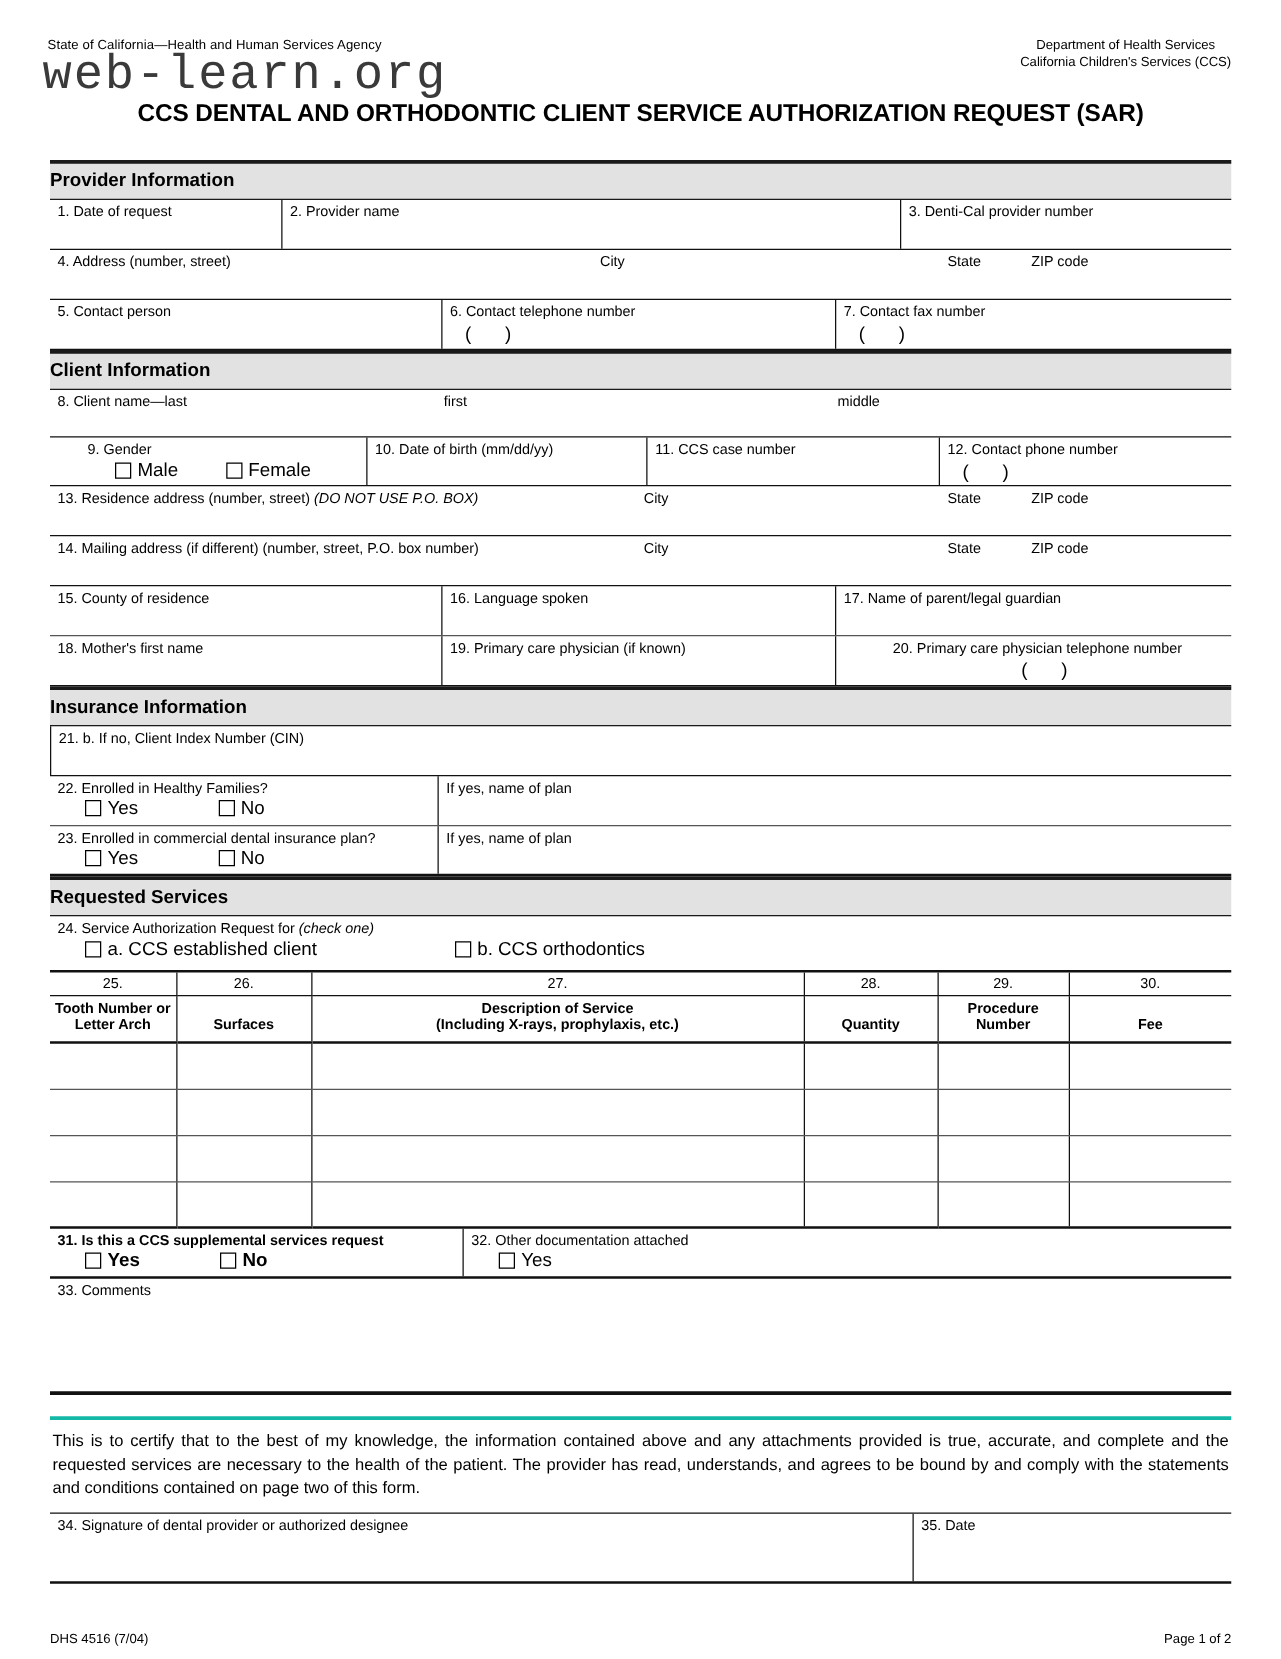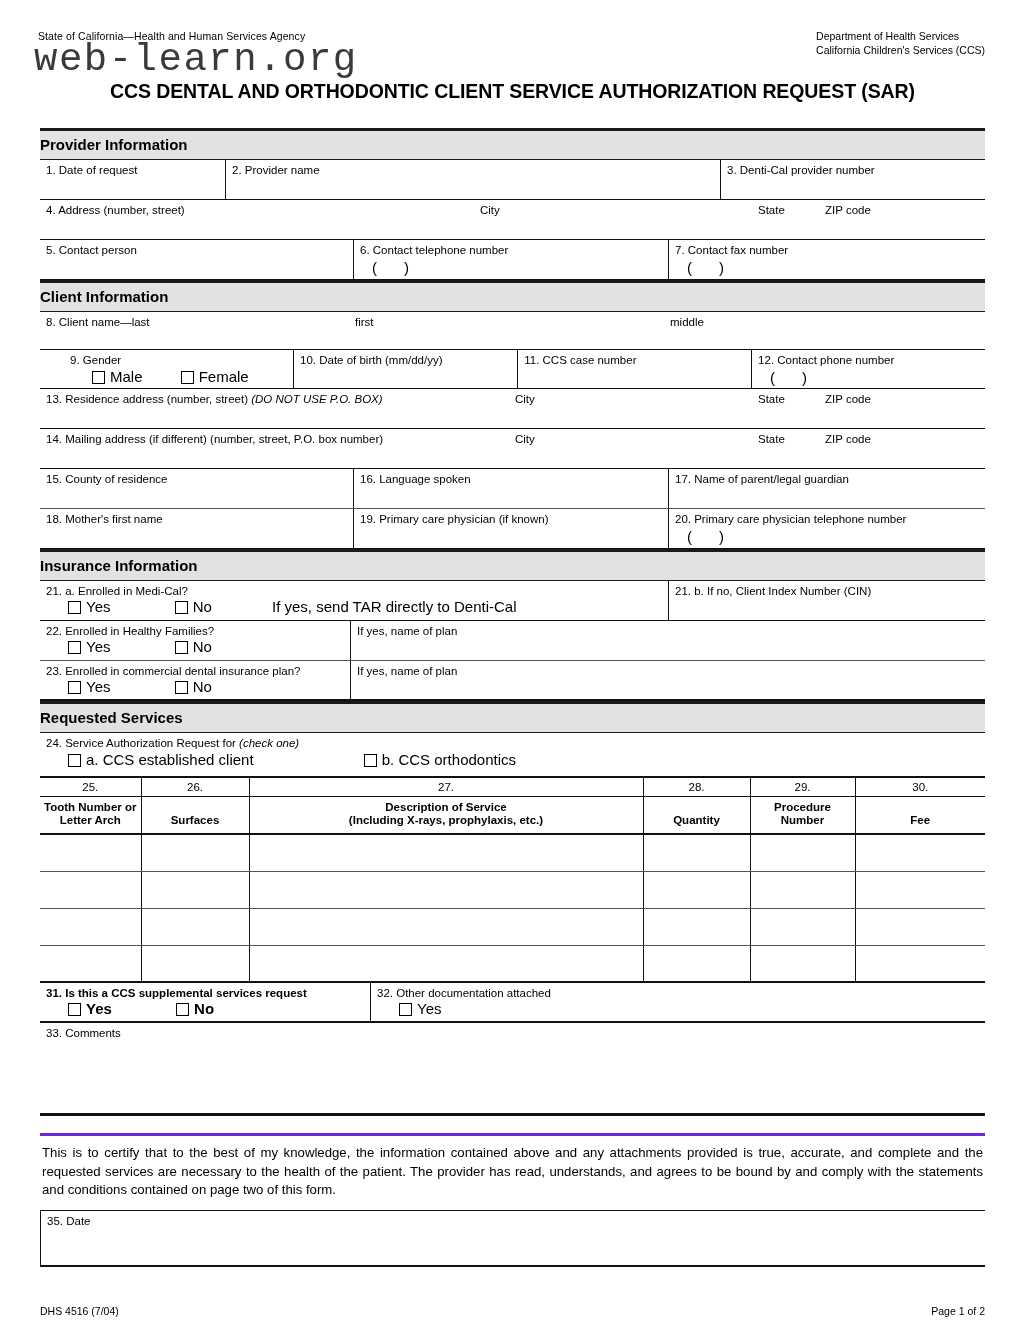--- a/index.html
+++ b/index.html
@@ -9,21 +9,21 @@
     font-family: "Liberation Sans", sans-serif;
     color: #000;
     position: relative;
     overflow: hidden;
   }
   .page { position: relative; width: 1025px; height: 1327px; padding: 0; }
 
   
   .hdr { position: relative; padding: 30px 40px 0 38px; height: 72px; }
   .hdr-left { position: absolute; left: 38px; top: 30px; font-size: 10.5px; color: #000; letter-spacing: .1px; }
-  .hdr-right { position: absolute; right: 40px; top: 29px; text-align: left; font-size: 10.5px; line-height: 14px; }
+  .hdr-right { position: absolute; right: 40px; top: 29px; text-align: center; font-size: 10.5px; line-height: 14px; }
   .watermark {
     position: absolute; left: 34px; top: 38px;
     font-family: "Liberation Mono", "DejaVu Sans Mono", monospace;
     font-size: 39px; color: #3a3a3a; letter-spacing: 1.5px;
     white-space: nowrap; font-weight: 400;
   }
   .form-title {
     text-align: center; font-size: 19.5px; font-weight: bold;
     margin: 8px 0 0 0; letter-spacing: -.1px;
   }
@@ -198,41 +198,29 @@
       </div>
     </div>
 
     <div class="row" style="height:40px;">
       <div class="cell" style="width:313px;">
         <span>18.   Mother's first name</span>
       </div>
       <div class="cell bl" style="width:315px;">
         <span>19.   Primary care physician (if known)</span>
       </div>
-      <div class="cell bl" style="width:317px;">
+      <div class="cell bl" style="width:317px;text-align:center;">
         <span>20.   Primary care physician telephone number</span>
         <span class="paren">(<span class="gap"></span>)</span>
       </div>
     </div>
 
     <div class="secbar">Insurance Information</div>
 
     <div class="row" style="height:40px;">
-      <div class="cell" style="width:628px;">
-        <span>21. a.   Enrolled in Medi-Cal?</span>
-        <div class="optline" style="padding-top:1px;">
-          <span class="opt wide">
-            <span class="cb"></span><span>Yes</span>
-          </span>
-          <span class="opt">
-            <span class="cb"></span><span>No</span>
-          </span>
-          <span style="margin-left:22px;">If yes, send TAR directly to Denti-Cal</span>
-        </div>
-      </div>
       <div class="cell bl" style="width:317px;">
         <span>21. b.   If no, Client Index Number (CIN)</span>
       </div>
     </div>
 
     <div class="row thin" style="height:40px;">
       <div class="cell" style="width:310px;">
         <span>22.   Enrolled in Healthy Families?</span>
         <div class="optline" style="padding-top:1px;">
           <span class="opt wide">
@@ -368,25 +356,28 @@
       </div>
     </div>
 
     <div class="row thick" style="border-bottom-width:3px;">
       <div class="cell comments-blank" style="width:945px;">
         <span>33.   Comments</span>
       </div>
     </div>
 
     <div style="height:17px;"></div>
-    <div style="border-top:3px solid #6d28d9;">
+    <div style="border-top:3px solid #14b8a6;">
       <div class="certify">This is to certify that to the best of my knowledge, the information contained above and any attachments provided is true, accurate, and complete and the requested services are necessary to the health of the patient.  The provider has read, understands, and agrees to be bound by and comply with the statements and conditions contained on page two of this form.</div>
     </div>
 
     <div class="row thick" style="border-top:1.6px solid #111;">
+      <div class="cell sig-blank" style="width:690px;">
+        <span>34.   Signature of dental provider or authorized designee</span>
+      </div>
       <div class="cell bl sig-blank" style="width:255px;">
         <span>35.   Date</span>
       </div>
     </div>
   </div>
 
   <div class="footer">
     <span class="l">DHS 4516 (7/04)</span>
     <span class="r">Page 1 of 2</span>
   </div>

